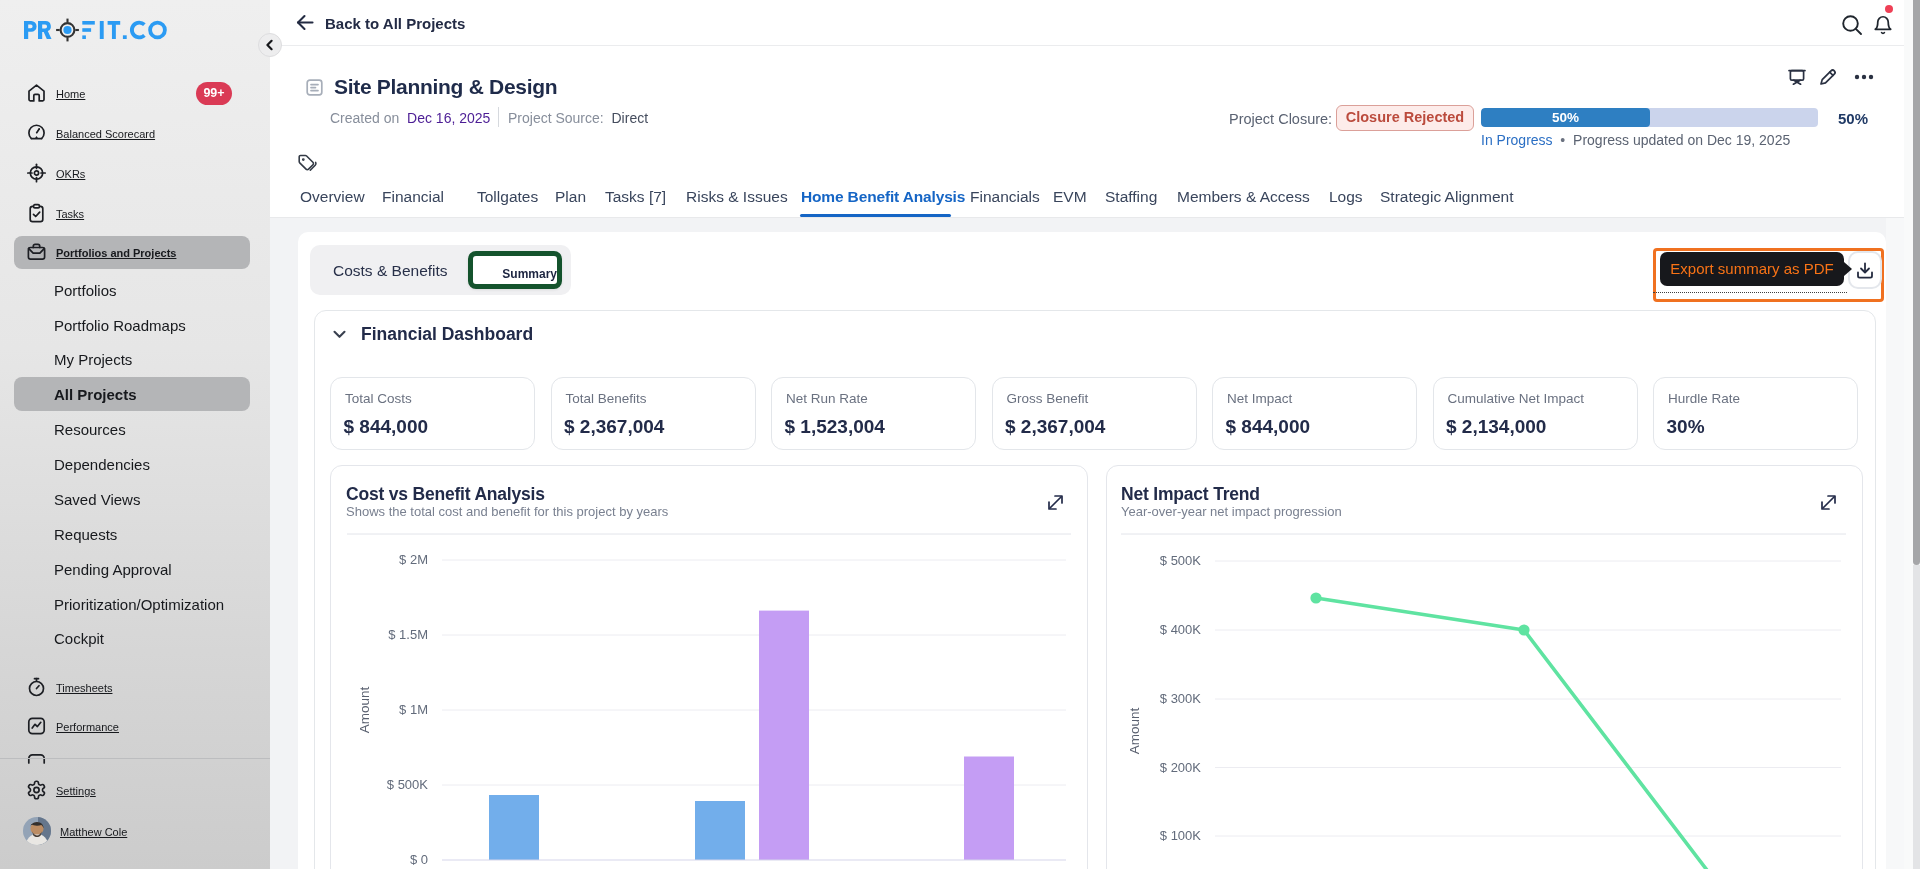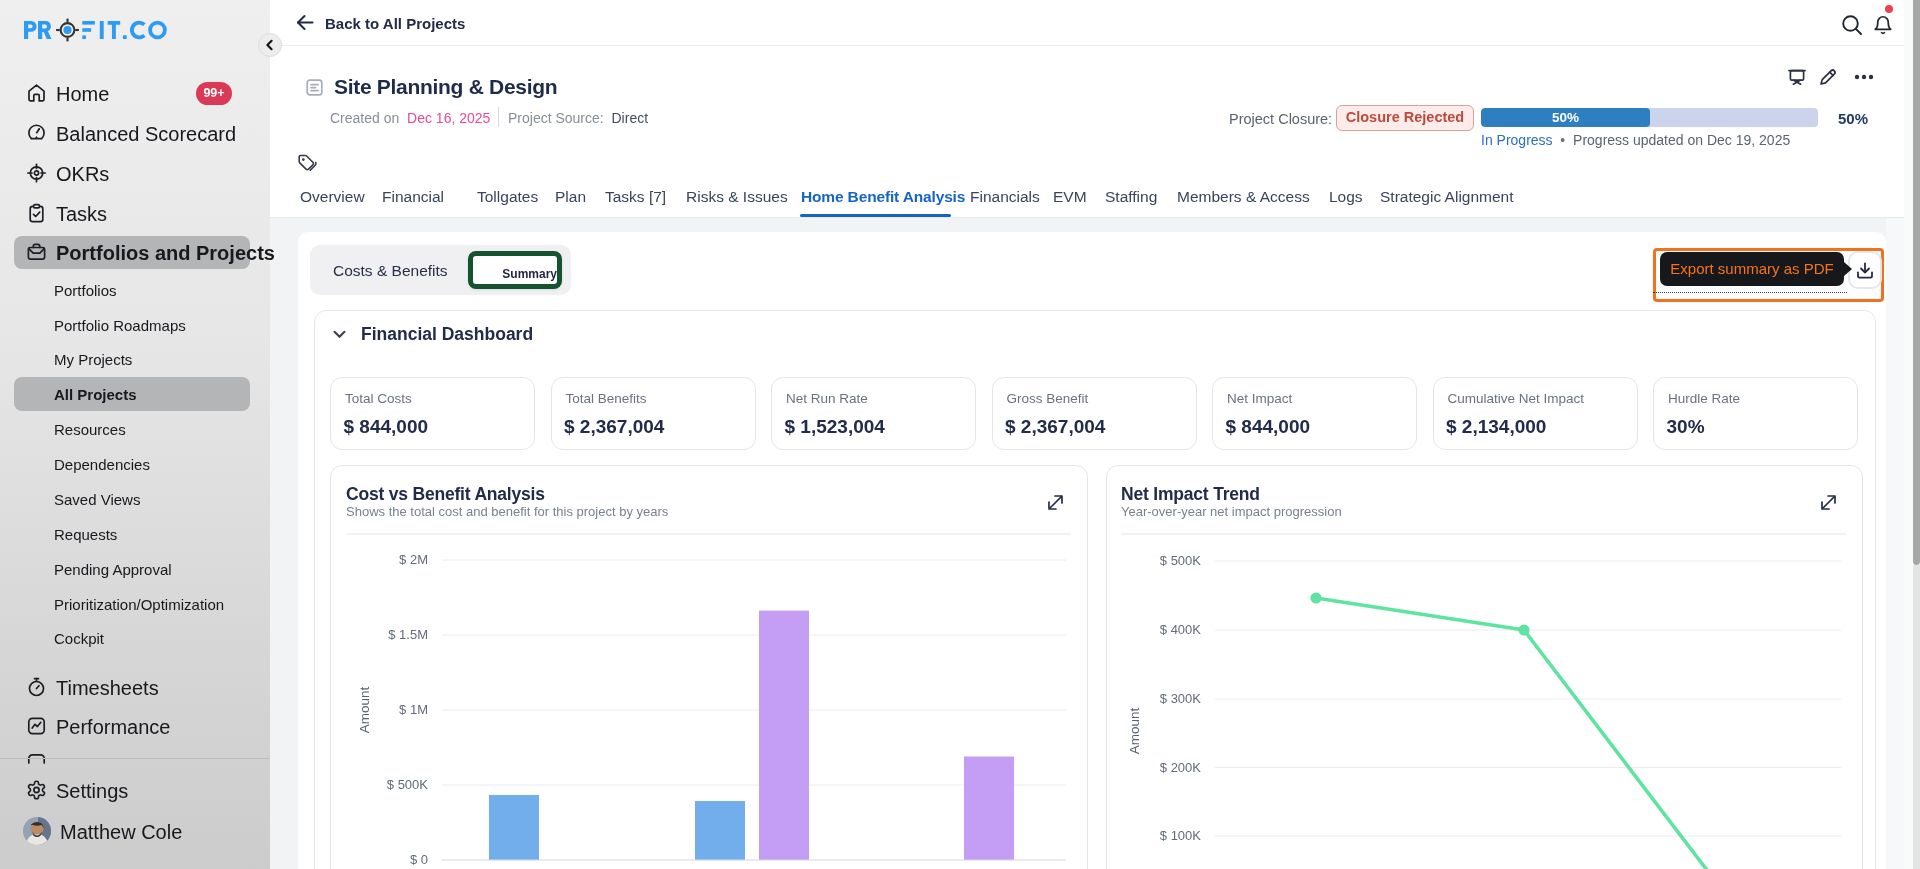--- a/index.html
+++ b/index.html
@@ -4,21 +4,21 @@
 <style>
   * { margin:0; padding:0; box-sizing:border-box; }
   html,body { width:1920px; height:869px; overflow:hidden; }
   body { font-family:"Liberation Sans", sans-serif; }
   #root { position:relative; width:1920px; height:869px; background:#fff; overflow:hidden; }
   .abs { position:absolute; }
 
   
   #sidebar { left:0; top:0; width:270px; height:869px;
     background:linear-gradient(180deg,#efefef 0%, #e6e6e6 40%, #d6d6d6 75%, #cccccc 100%); }
-  .navitem { position:absolute; left:56px; font-size:20px; color:#17191d; font-weight:500; white-space:nowrap; transform:translateY(-50%); }
+  .navitem { position:absolute; left:56px; font-size:11px; color:#17191d; font-weight:500; white-space:nowrap; transform:translateY(-50%);text-decoration:underline; }
   .subitem { position:absolute; left:54px; font-size:15px; color:#17191d; font-weight:500; white-space:nowrap; transform:translateY(-50%); }
   .selrow { position:absolute; left:14px; width:236px; border-radius:8px; background:#b4b5b7; }
   .sicon { position:absolute; left:26px; transform:translateY(-50%); }
 
   
   #header { left:270px; top:0; width:1634px; height:218px; background:#fff; }
   #topline { position:absolute; left:0; top:45px; width:1634px; height:1px; background:#ebecee; }
   #tabline { position:absolute; left:0; top:217px; width:1634px; height:1px; background:#e8e9eb; }
   .tab { position:absolute; top:188px; font-size:15.5px; color:#39455c; font-weight:500; white-space:nowrap; }
   .tabactive { color:#1565c5; font-weight:700; letter-spacing:-0.15px; }
@@ -80,21 +80,21 @@
     </svg>
     <g>
     <svg class="abs" style="left:1582px;top:72px;" width="26" height="10" viewBox="0 0 26 10">
       <circle cx="5" cy="5" r="2.2" fill="#2a3142"></circle>
       <circle cx="12" cy="5" r="2.2" fill="#2a3142"></circle>
       <circle cx="19" cy="5" r="2.2" fill="#2a3142"></circle>
     </svg>
     </g>
 
     
-    <div class="abs" style="left:60px;top:110px;font-size:14px;color:#878e9b;">Created on&nbsp;&nbsp;<span style="color:#ec4899;">Dec 16, 2025</span></div>
+    <div class="abs" style="left:60px;top:110px;font-size:14px;color:#878e9b;">Created on&nbsp;&nbsp;<span style="color:#4c1d95;">Dec 16, 2025</span></div>
     <div class="abs" style="left:228px;top:107px;width:1px;height:20px;background:#d6d9de;"></div>
     <div class="abs" style="left:238px;top:110px;font-size:14px;color:#878e9b;">Project Source:&nbsp; <span style="color:#454d5e;">Direct</span></div>
 
     <div class="abs" style="left:959px;top:111px;font-size:14.5px;color:#5a6272;">Project Closure:</div>
     <div class="abs" style="left:1066px;top:105px;width:138px;height:26px;border:1.5px solid #dba099;background:#fdecea;border-radius:6px;color:#bb4b3d;font-size:14.5px;font-weight:600;text-align:center;line-height:23px;">Closure Rejected</div>
     <div class="abs" style="left:1211px;top:108px;width:337px;height:19px;border-radius:4px;background:#cbd4ec;overflow:hidden;">
       <div style="position:absolute;left:0;top:0;width:169px;height:19px;background:#2e7fc2;border-radius:4px;color:#fff;font-size:13.5px;font-weight:700;text-align:center;line-height:19px;">50%</div>
     </div>
     <div class="abs" style="left:1568px;top:110px;font-size:15px;font-weight:700;color:#203a66;">50%</div>
     <div class="abs" style="left:1211px;top:132px;font-size:14px;color:#5b6372;"><span style="color:#2b6fc4;">In Progress</span> <span style="color:#6b7280;">&nbsp;•&nbsp;</span> Progress updated on Dec 19, 2025</div>

